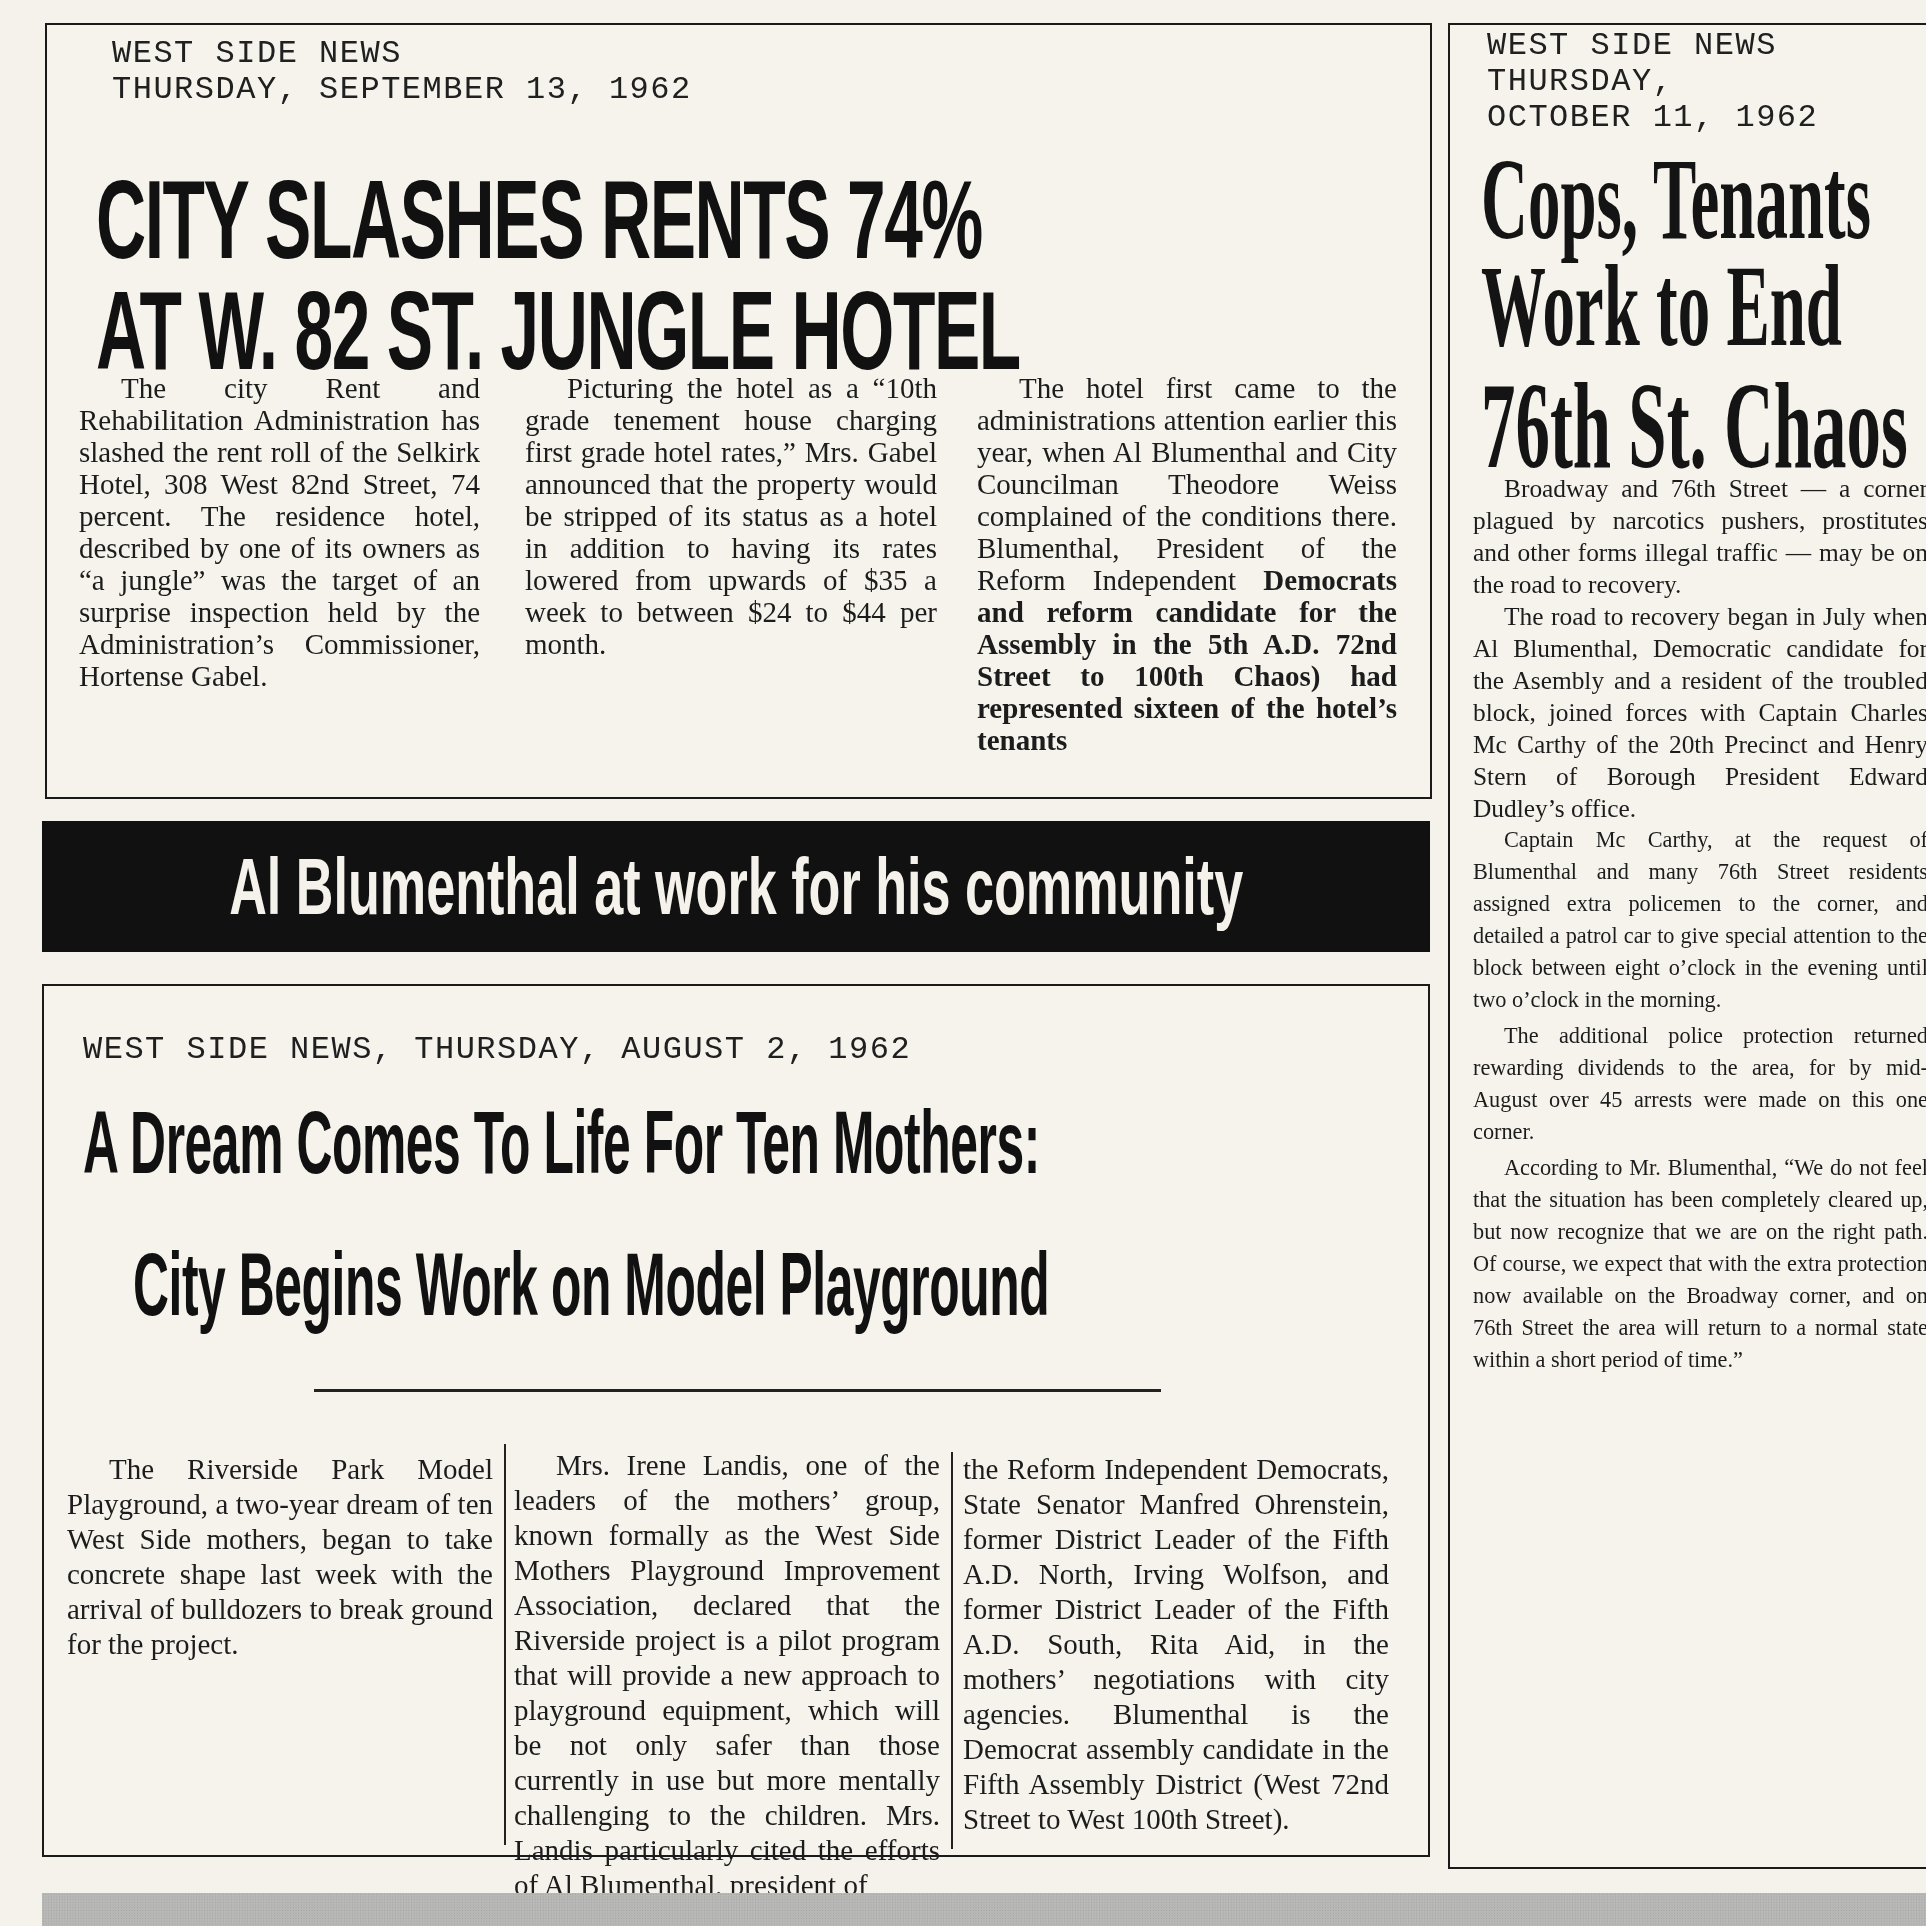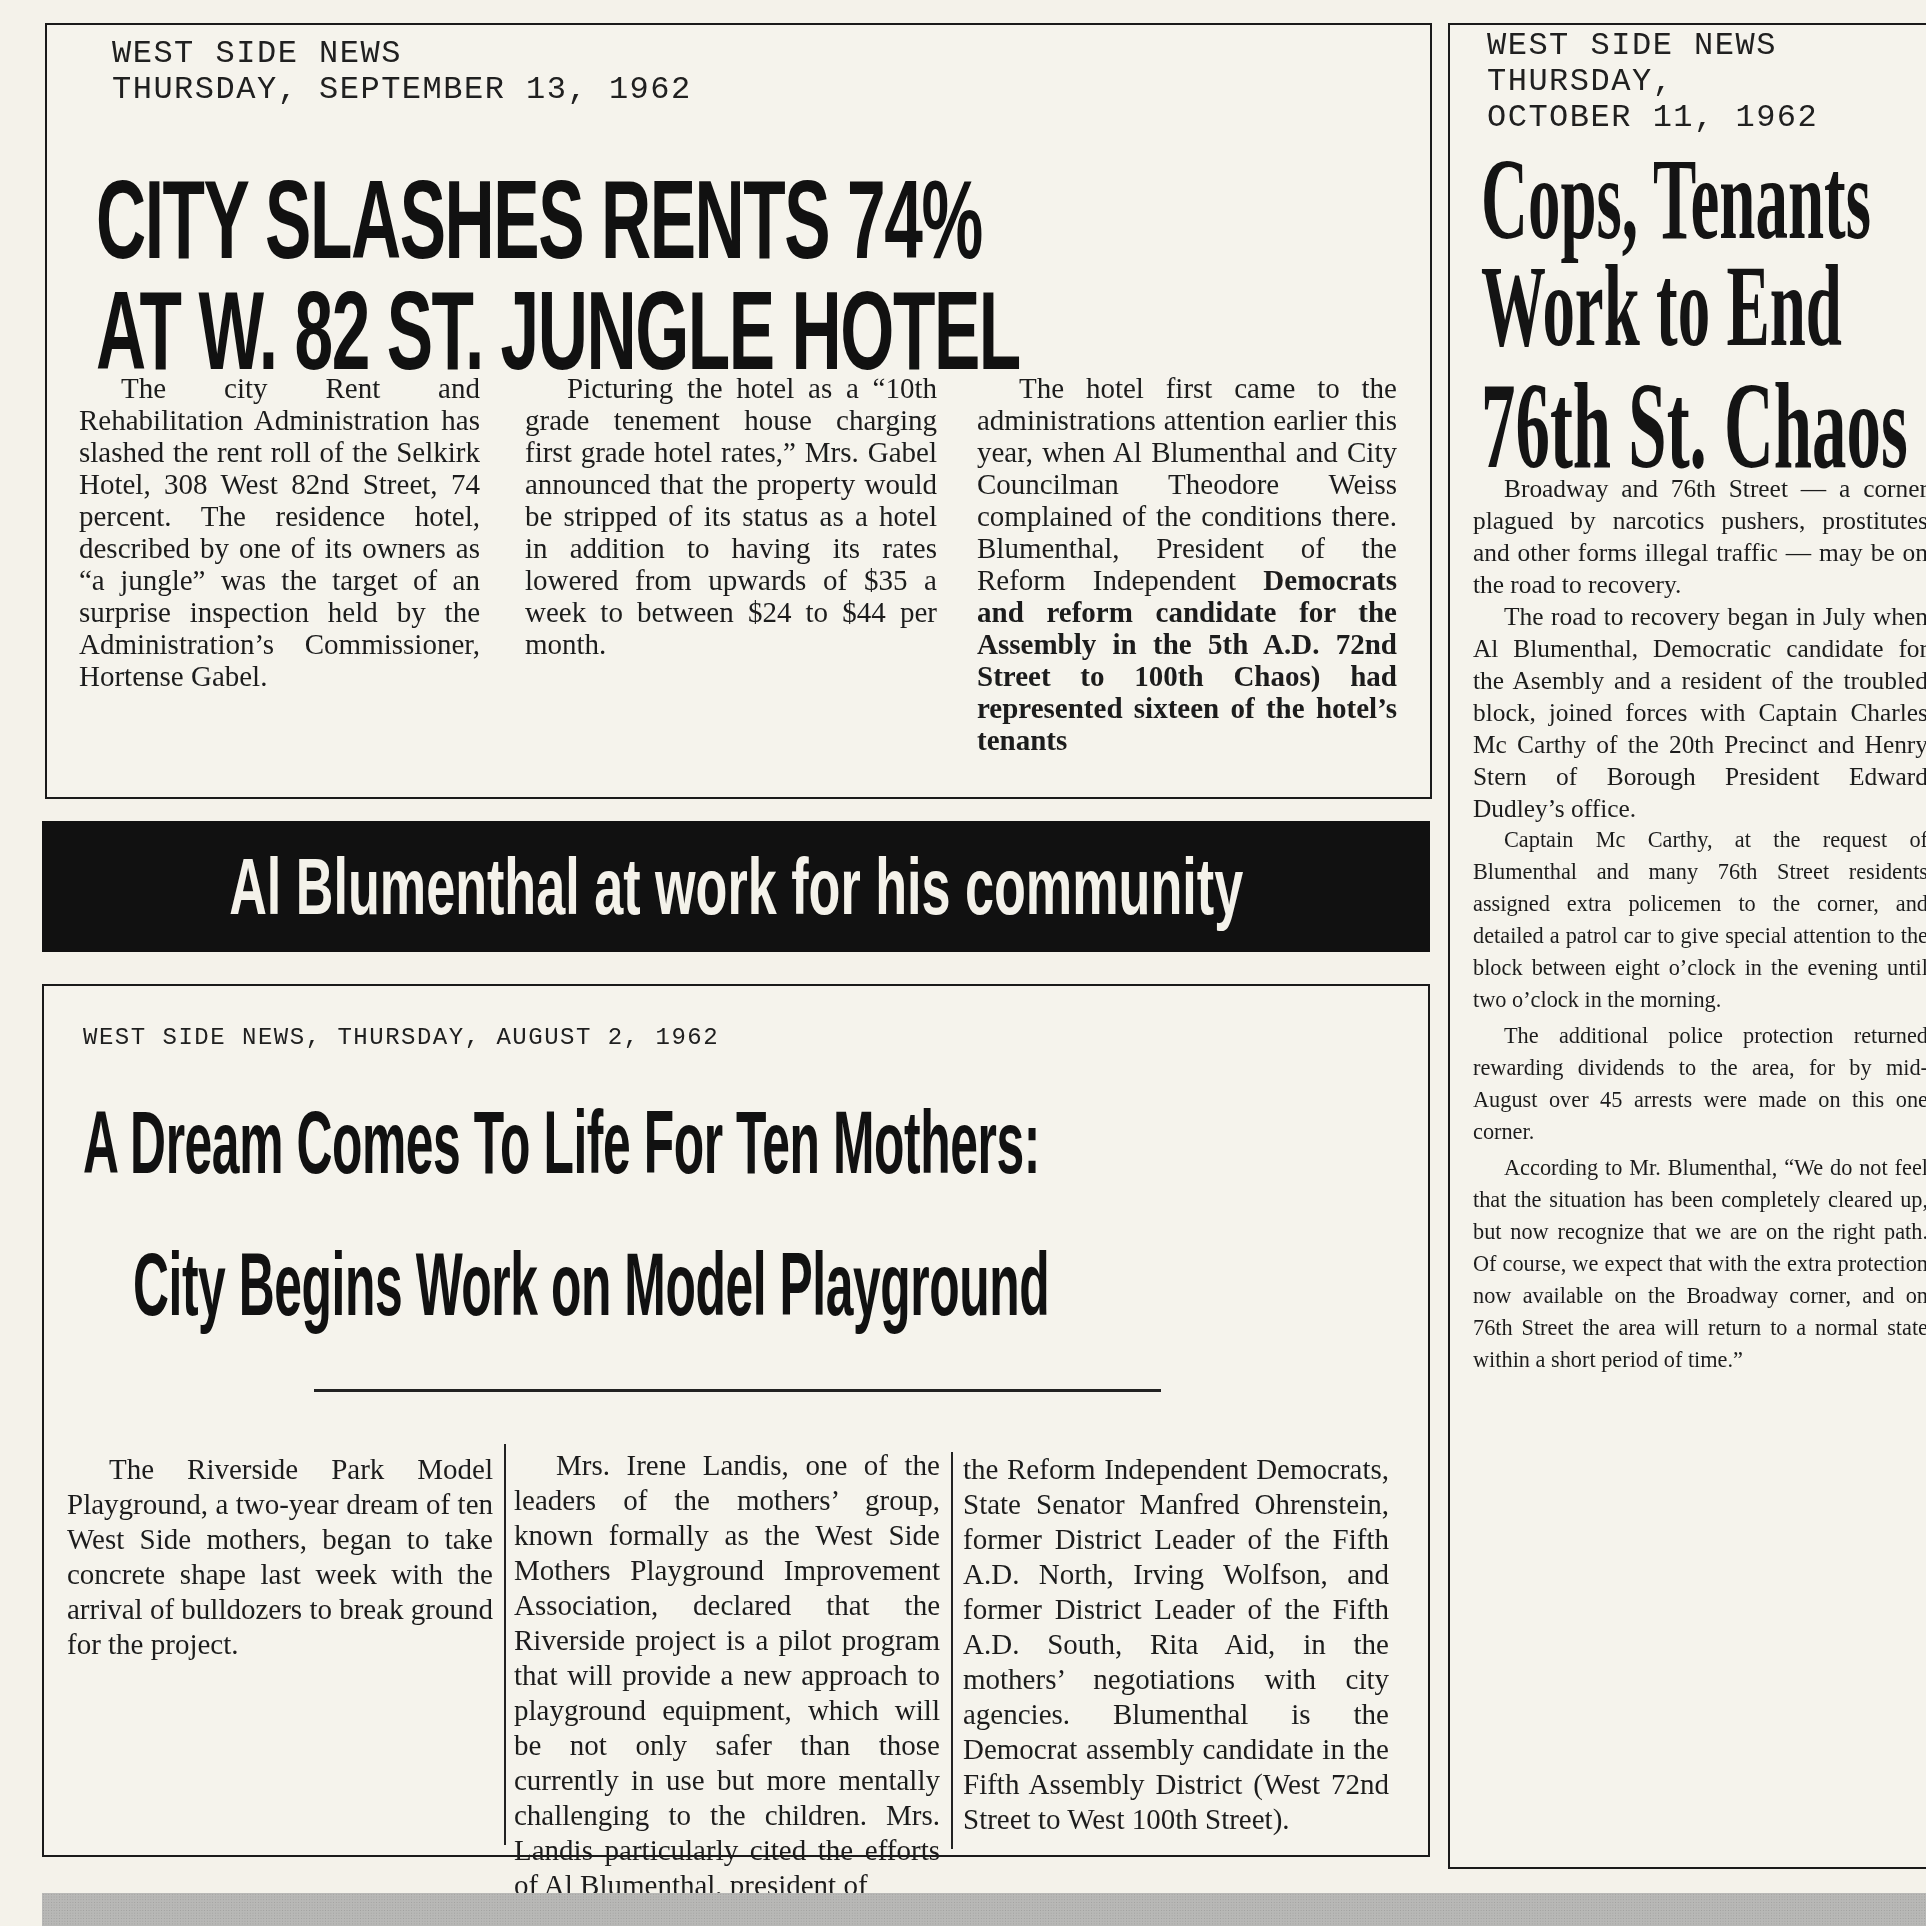--- a/index.html
+++ b/index.html
@@ -58,21 +58,21 @@
     display: flex; align-items: center; justify-content: center;
     overflow: hidden;
   }
   #banner span {
     font-family: "Liberation Sans", sans-serif; font-weight: bold;
     font-size: 79px; transform: scaleX(0.66); white-space: nowrap; display: inline-block;
   }
 
   
   #box3 { left: 42px; top: 984px; width: 1388px; height: 873px; }
-  #box3 .dateline { position: absolute; left: 39px; top: 39px; font-size: 24px; white-space: nowrap; }
+  #box3 .dateline { position: absolute; left: 39px; top: 46px; font-size: 32px; white-space: nowrap; }
   #box3 .hl { position: absolute; font-size: 89px; transform: scaleX(0.56); letter-spacing: -0.8px; }
   #box3 .hl.l1 { left: 39px; top: 112px; }
   #box3 .hl.l2 { left: 89px; top: 254px; }
   #box3 .rule { position: absolute; left: 270px; top: 403px; width: 847px; height: 2.7px; background: #222; }
   #box3 .vdiv { position: absolute; width: 1.9px; background: #222; }
 
   
   #box2 { left: 1448px; top: 23px; width: 502px; height: 1846px; }
   #box2 .dateline { position: absolute; left: 37px; top: 3.1px; font-size: 32px; }
   #box2 .hl2 {

